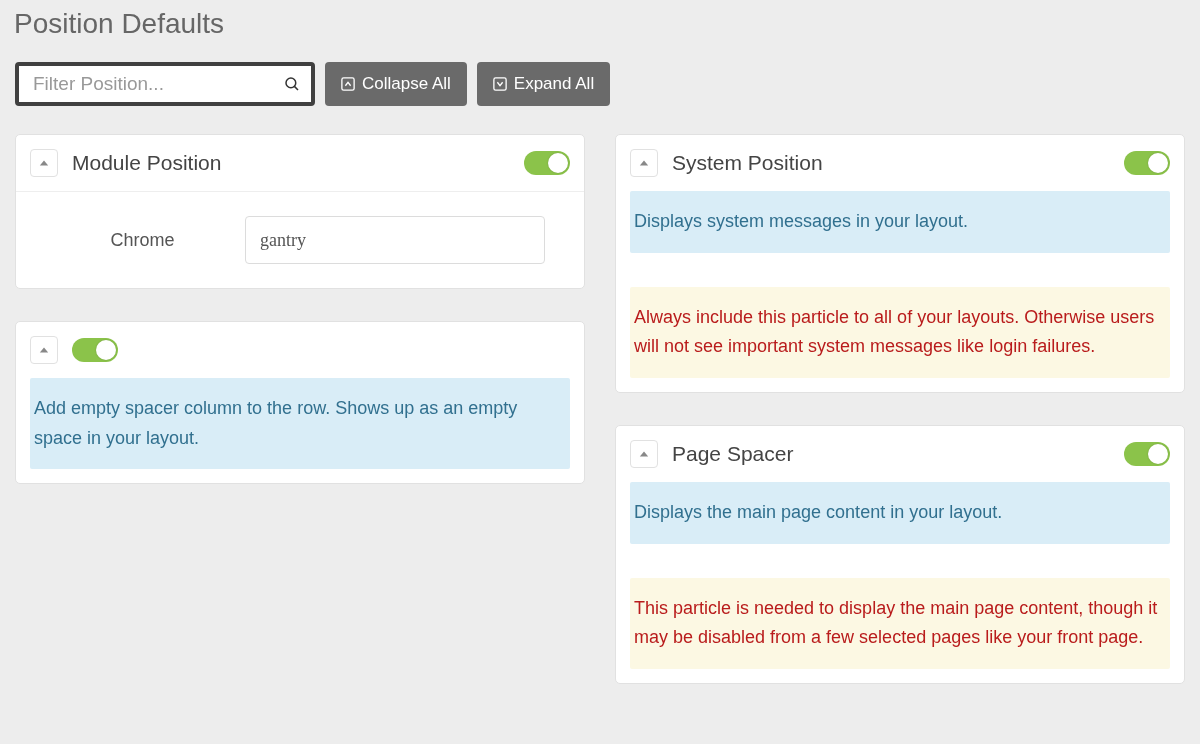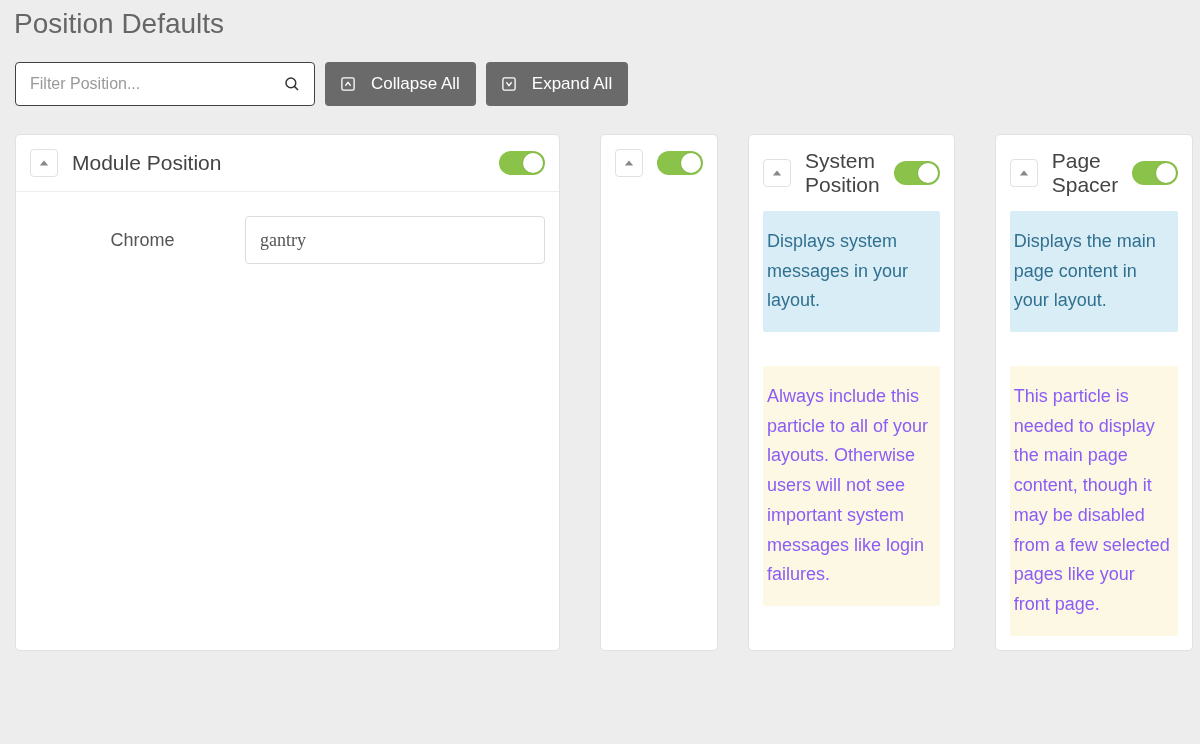--- a/index.html
+++ b/index.html
@@ -28,59 +28,59 @@
     margin-bottom:28px;
   }
 
   .filter-wrap {
     position:relative;
     width:300px;
   }
   .filter-input {
     width:100%;
     height:44px;
-    border:1px solid #404040;
+    border:4px solid #404040;
     border-radius:4px;
     background:#fff;
     padding: 0 44px 0 14px;
-    font-size:16px;
+    font-size:19px;
     color:#888;
     outline:none;
   }
   .filter-input::placeholder { color:#999; }
   .search-icon-wrap {
     position:absolute;
     right:14px; top:50%;
     transform:translateY(-50%);
     width:18px; height:18px;
     color:#333;
     pointer-events:none;
   }
 
   .btn {
     height:44px;
     display:inline-flex;
     align-items:center;
-    gap:16px;
+    gap:7px;
     background:#6a6a6a;
     color:#fff;
     border:none;
     border-radius:4px;
     padding:0 16px;
     font-size:17px;
     cursor:pointer;
   }
   .btn svg { display:block; }
 
   .grid {
     display:flex;
     gap:30px;
     padding: 0 15px;
   }
-  .col { flex:1; display:flex; flex-direction:row; gap:40px; }
+  .col { flex:1; display:flex; flex-direction:column; gap:32px; }
 
   .card {
     background:#fff;
     border:1px solid #e1e1e1;
     border-radius:5px;
     padding:14px;
   }
 
   .card-header {
     display:flex;
@@ -163,21 +163,21 @@
     font-size:18px;
     line-height:1.65;
     border-radius:2px;
   }
   .note-info {
     background:#d9edf7;
     color:#31708f;
   }
   .note-warn {
     background:#fcf8e3;
-    color:#8b5cf6;
+    color:#b91c1c;
     margin-top:34px;
   }
 </style>
 </head>
 <body>
 
 <h2 class="page-title">Position Defaults</h2>
 
 <div class="toolbar">
   <div class="filter-wrap">
@@ -231,20 +231,21 @@
 
     <div class="card">
       <div class="card-header">
         <span class="collapse-btn">
           <svg width="10" height="10" viewBox="0 0 12 12" fill="currentColor">
               <polygon points="6,3 11,9 1,9"></polygon>
             </svg>
         </span>
         <button class="toggle" aria-pressed="true"></button>
       </div>
+      <div class="note note-info">Add empty spacer column to the row. Shows up as an empty space in your layout.</div>
     </div>
 
   </div>
 
   <div class="col">
 
     <div class="card">
       <div class="card-header">
         <span class="collapse-btn">
           <svg width="10" height="10" viewBox="0 0 12 12" fill="currentColor">

